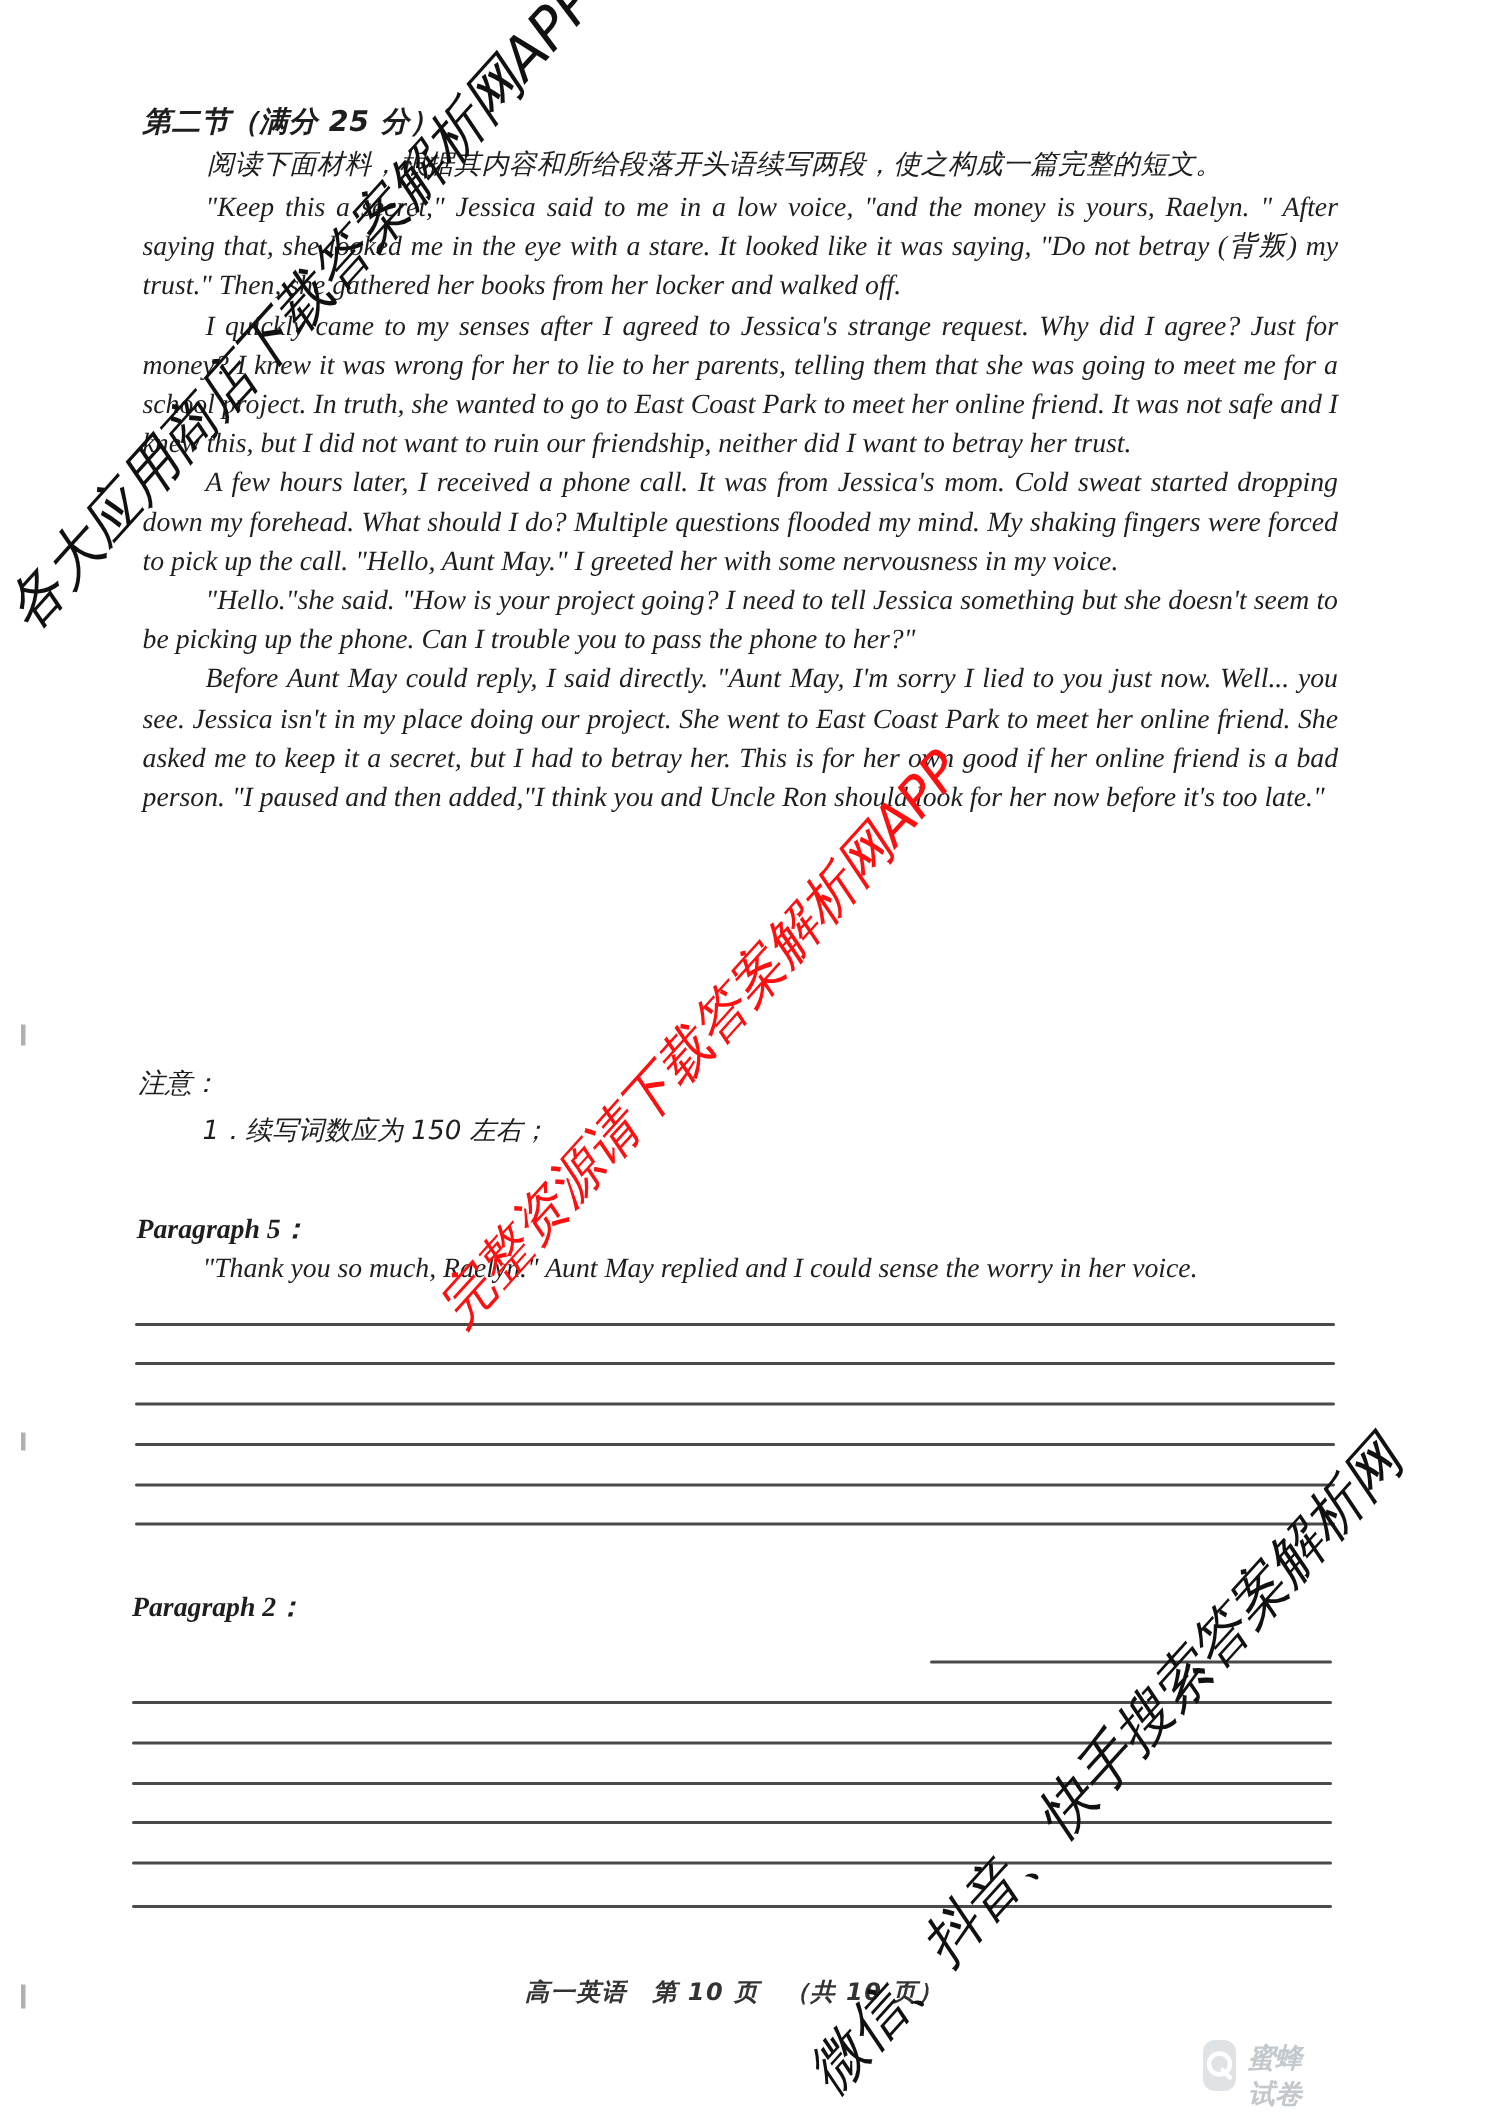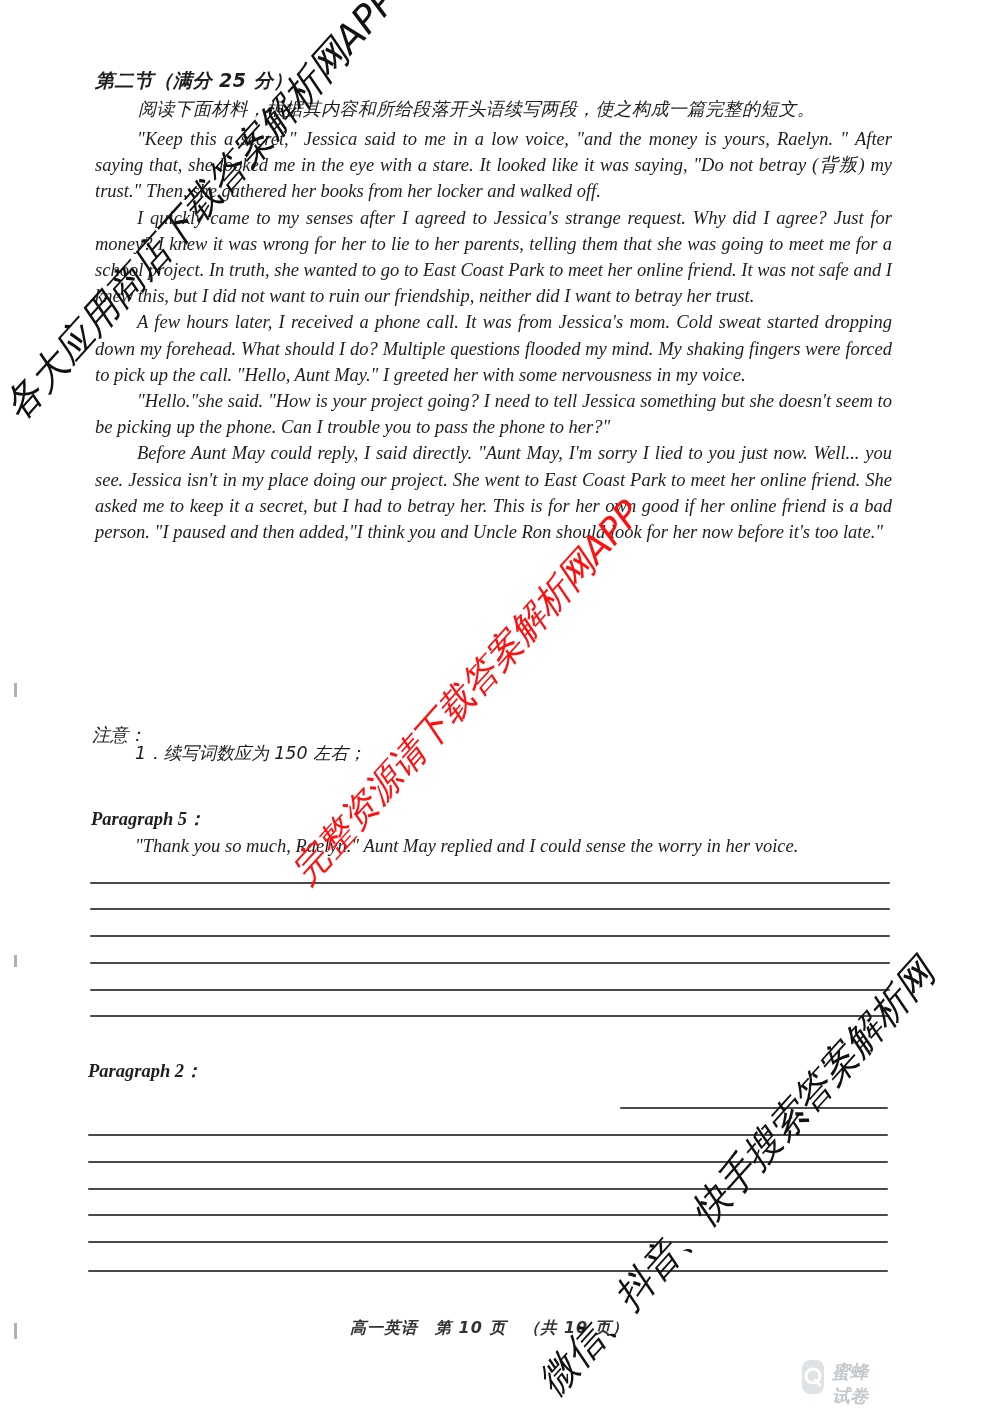--- a/index.html
+++ b/index.html
@@ -19,21 +19,21 @@
   }
   .passage {
     position: absolute; left: 95px; top: 126px; width: 797px;
   }
   .passage p {
     margin: 0; font-size: 18.5px; line-height: 26.2px;
     text-align: justify; text-indent: 42px;
   }
   .notes-label {
     position: absolute; left: 92px; top: 710px;
-    font-size: 18px; font-family: "DejaVu Sans", sans-serif; margin-top: 13px;
+    font-size: 18px; font-family: "DejaVu Sans", sans-serif;
   }
   .note-item {
     position: absolute; left: 135px;
     font-size: 17.5px; font-family: "DejaVu Sans", sans-serif;
   }
   .note-1 { top: 741px; }
   .note-2 { top: 770px; }
   .para-label {
     position: absolute; font-size: 18.5px; font-weight: bold;
   }

